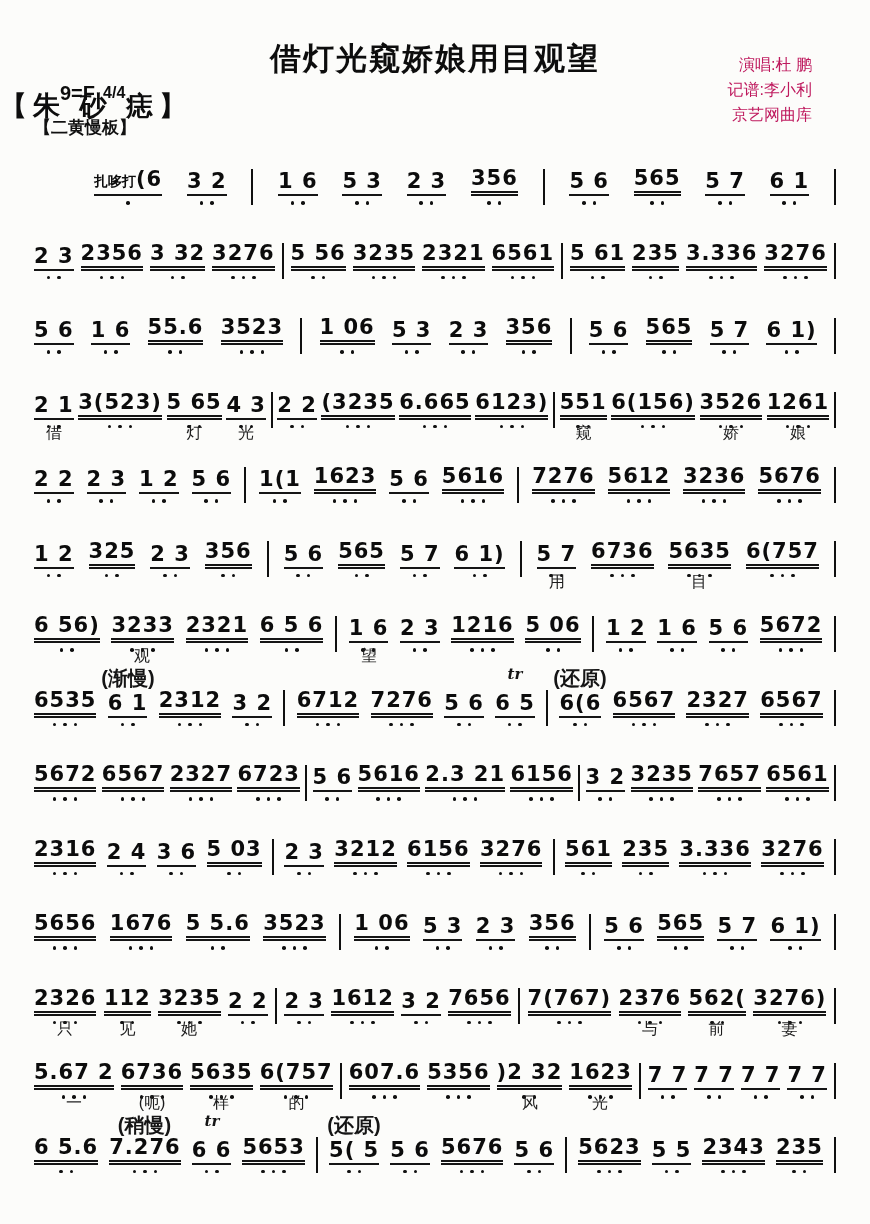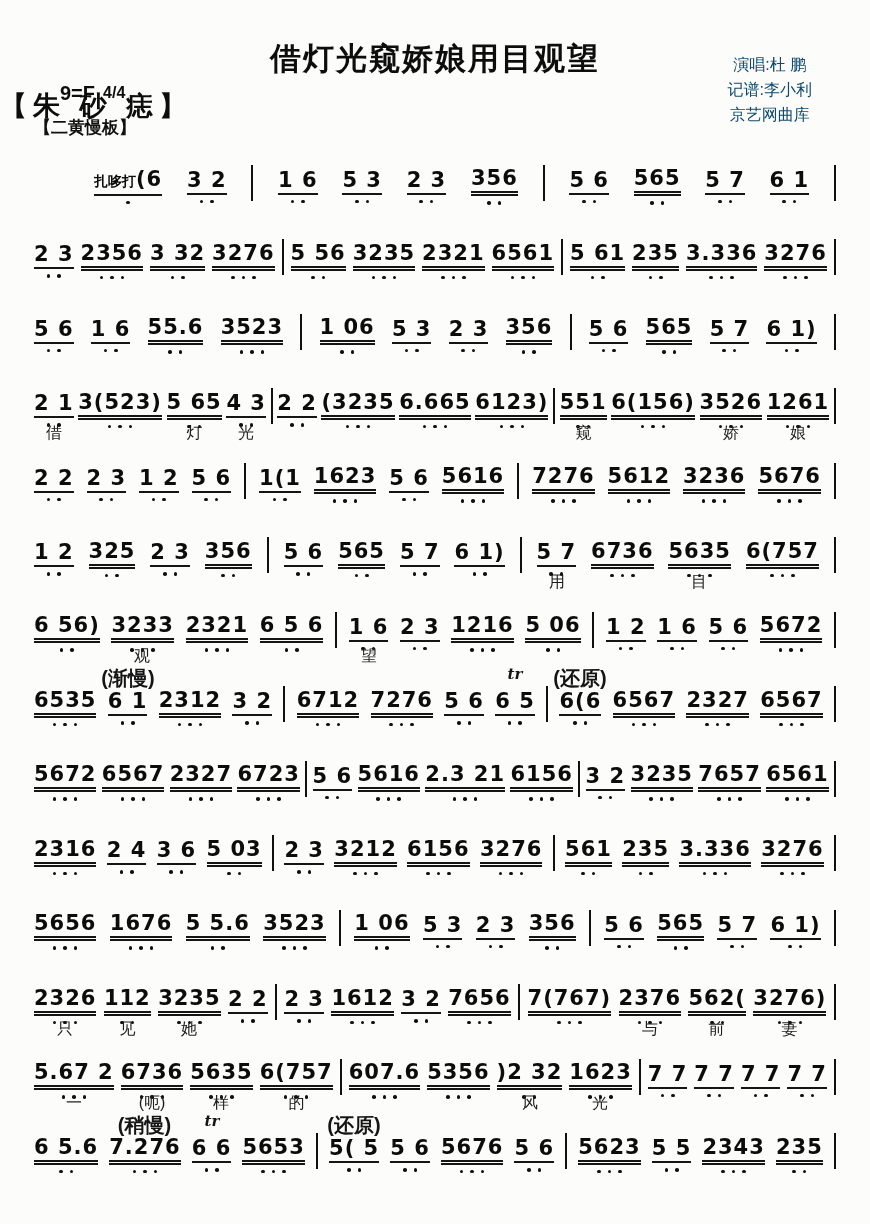--- a/index.html
+++ b/index.html
@@ -8,42 +8,42 @@
     background:#fcfcfa;color:#111;
     font-family:"Liberation Sans", sans-serif;
   }
   .page{position:absolute;inset:0;}
   
   .title{
     position:absolute;top:38px;left:0;right:0;text-align:center;
     font-size:31px;font-weight:bold;letter-spacing:2px;color:#0d0d0d;
   }
   .credits{
-    position:absolute;top:52px;right:58px;text-align:center;
-    font-size:16px;line-height:25px;color:#0c4a6e;
+    position:absolute;top:52px;right:58px;text-align:right;
+    font-size:16px;line-height:25px;color:#be185d;
   }
   .keysig{
     position:absolute;top:82px;left:60px;
     font-size:20px;font-weight:bold;color:#0d0d0d;
   }
   .keysig .meter{font-size:16px;margin-left:8px;vertical-align:2px;}
   .tune{
     position:absolute;top:88px;left:0;right:0;text-align:left;
     font-size:27px;font-weight:bold;letter-spacing:6px;color:#0d0d0d;
   }
   .banpai{
     position:absolute;top:116px;left:34px;
     font-size:17px;font-weight:bold;color:#111;
   }
   
   .score{position:absolute;top:146px;left:34px;right:34px;}
   .line{position:relative;height:74.5px;}
   .notes-row{
     position:absolute;top:20px;left:0;right:0;
-    display:flex;justify-content:space-between;align-items:center;
+    display:flex;justify-content:space-between;align-items:flex-end;
   }
   .tk{display:flex;flex-direction:column;align-items:center;}
   .tx{
     font-family:"DejaVu Sans", sans-serif;
     font-size:21px;font-weight:bold;letter-spacing:1px;
     color:#0c0c0c;white-space:nowrap;line-height:24px;
   }
   .tx .cjk{font-size:14px;font-weight:bold;letter-spacing:0;}
   .ul{width:100%;height:2px;background:#151515;margin-top:1px;}
   .u2 .ul{box-shadow:0 3px 0 #151515;}

